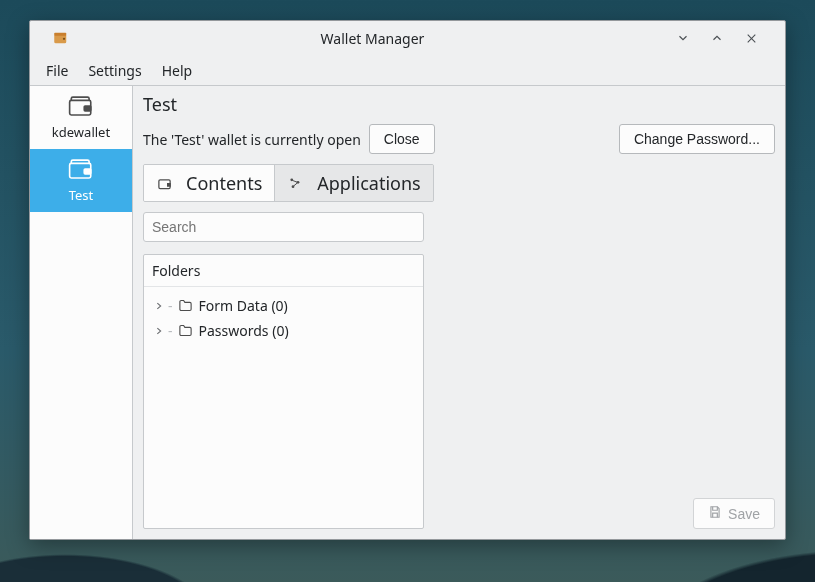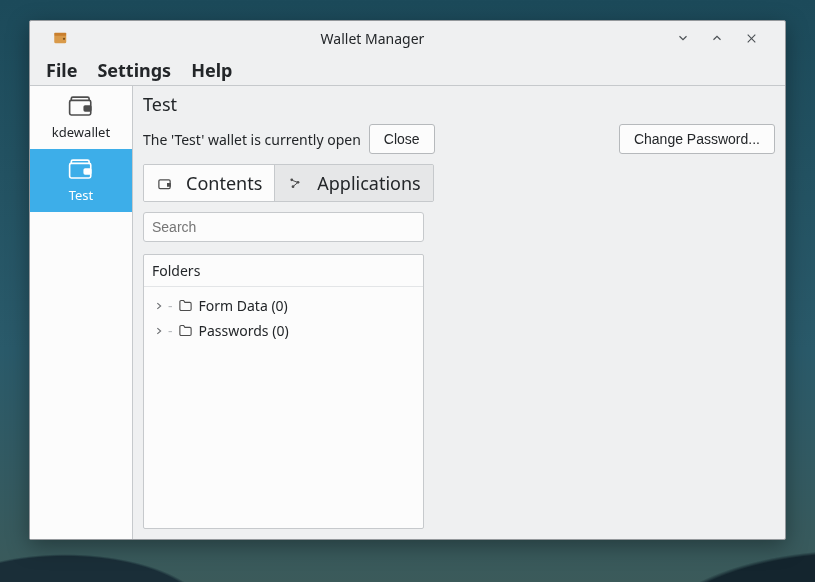--- a/index.html
+++ b/index.html
@@ -30,21 +30,21 @@
   .titlebar {
     height: 34px; display: flex; align-items: center;
     padding: 0 21px; gap: 6px;
   }
   .titlebar .appicon { width: 20px; height: 20px; display:flex; align-items:center; justify-content:center;}
   .titlebar .title { flex: 1; text-align: center; font-size: 14px; color:#232629; }
   .winctl { display: flex; gap: 16px; padding-right:4px;}
   .winctl span { width: 18px; height:18px; display:flex; align-items:center; justify-content:center; cursor:default; font-size:15px; color:#4b5054;}
   .menubar {
     height: 30px; display: flex; align-items: center;
-    padding: 0 8px; gap: 4px; font-size: 18px; color:#232629;font-weight:bold;
+    padding: 0 8px; gap: 4px; font-size: 14px; color:#232629;
   }
   .menubar .mitem { padding: 4px 8px; border-radius:2px; }
   .body { flex:1; display:flex; border-top:1px solid #c6c9cc; min-height:0;}
   .sidebar {
     width: 102px; background:#fcfcfc;
     display:flex; flex-direction:column;
   }
   .side-item {
     display:flex; flex-direction:column; align-items:center; justify-content:center;
     gap:5px; padding:8px 2px; font-size:13px;
@@ -230,19 +230,26 @@
                     </svg>
                 </span>
                 <span>Passwords (0)</span>
               </div>
             </div>
           </div>
         </div>
         <div class="right-col">
           <div style="flex:1"></div>
           <div class="bottom-buttons">
+            <button class="btn disabled">
+              <span><svg width="14" height="14" viewBox="0 0 24 24" fill="none" stroke="#a0a3a6" stroke-width="2">
+                    <path d="M5 3h11l3 3v15H5z"></path>
+                    <path d="M8 3v6h8V3M8 21v-7h8v7"></path>
+                  </svg></span>
+              <span>Save</span>
+            </button>
           </div>
         </div>
       </div>
     </div>
   </div>
 
 </div>
 
 </body></html>

